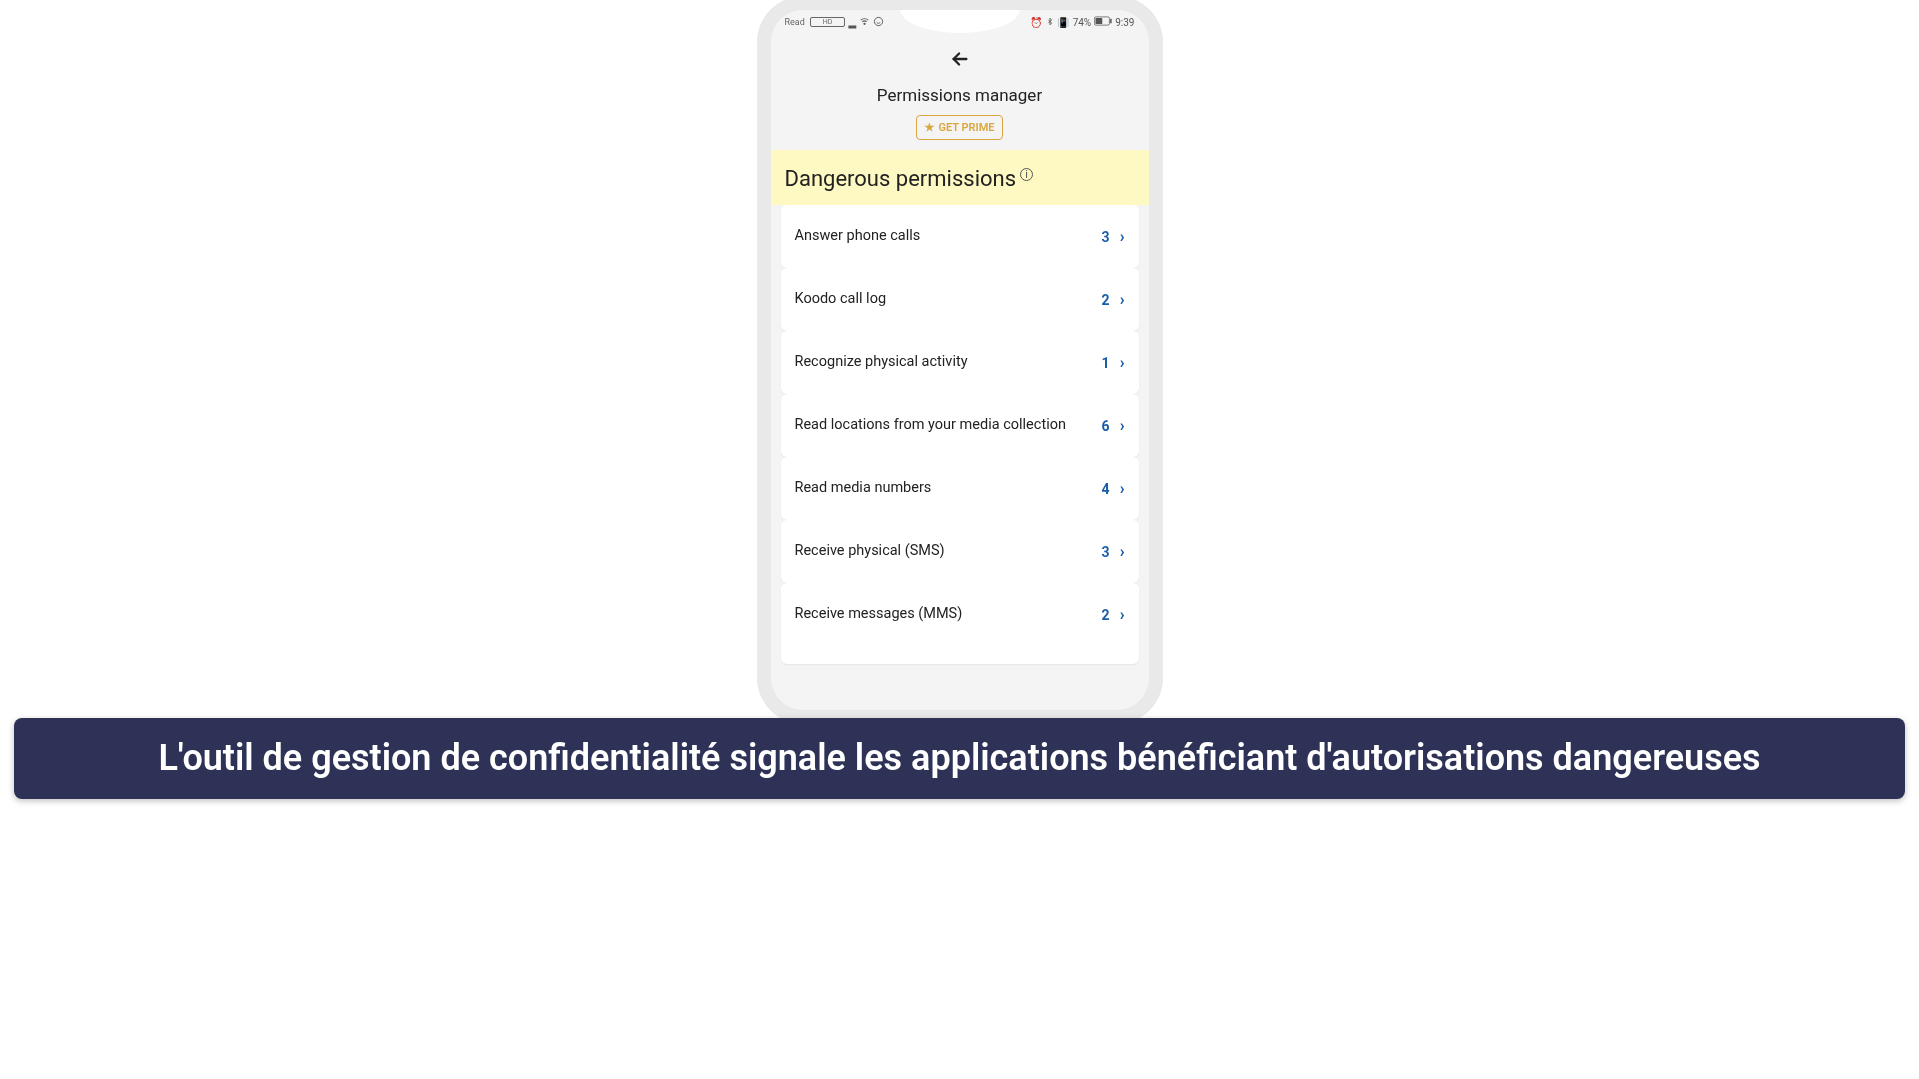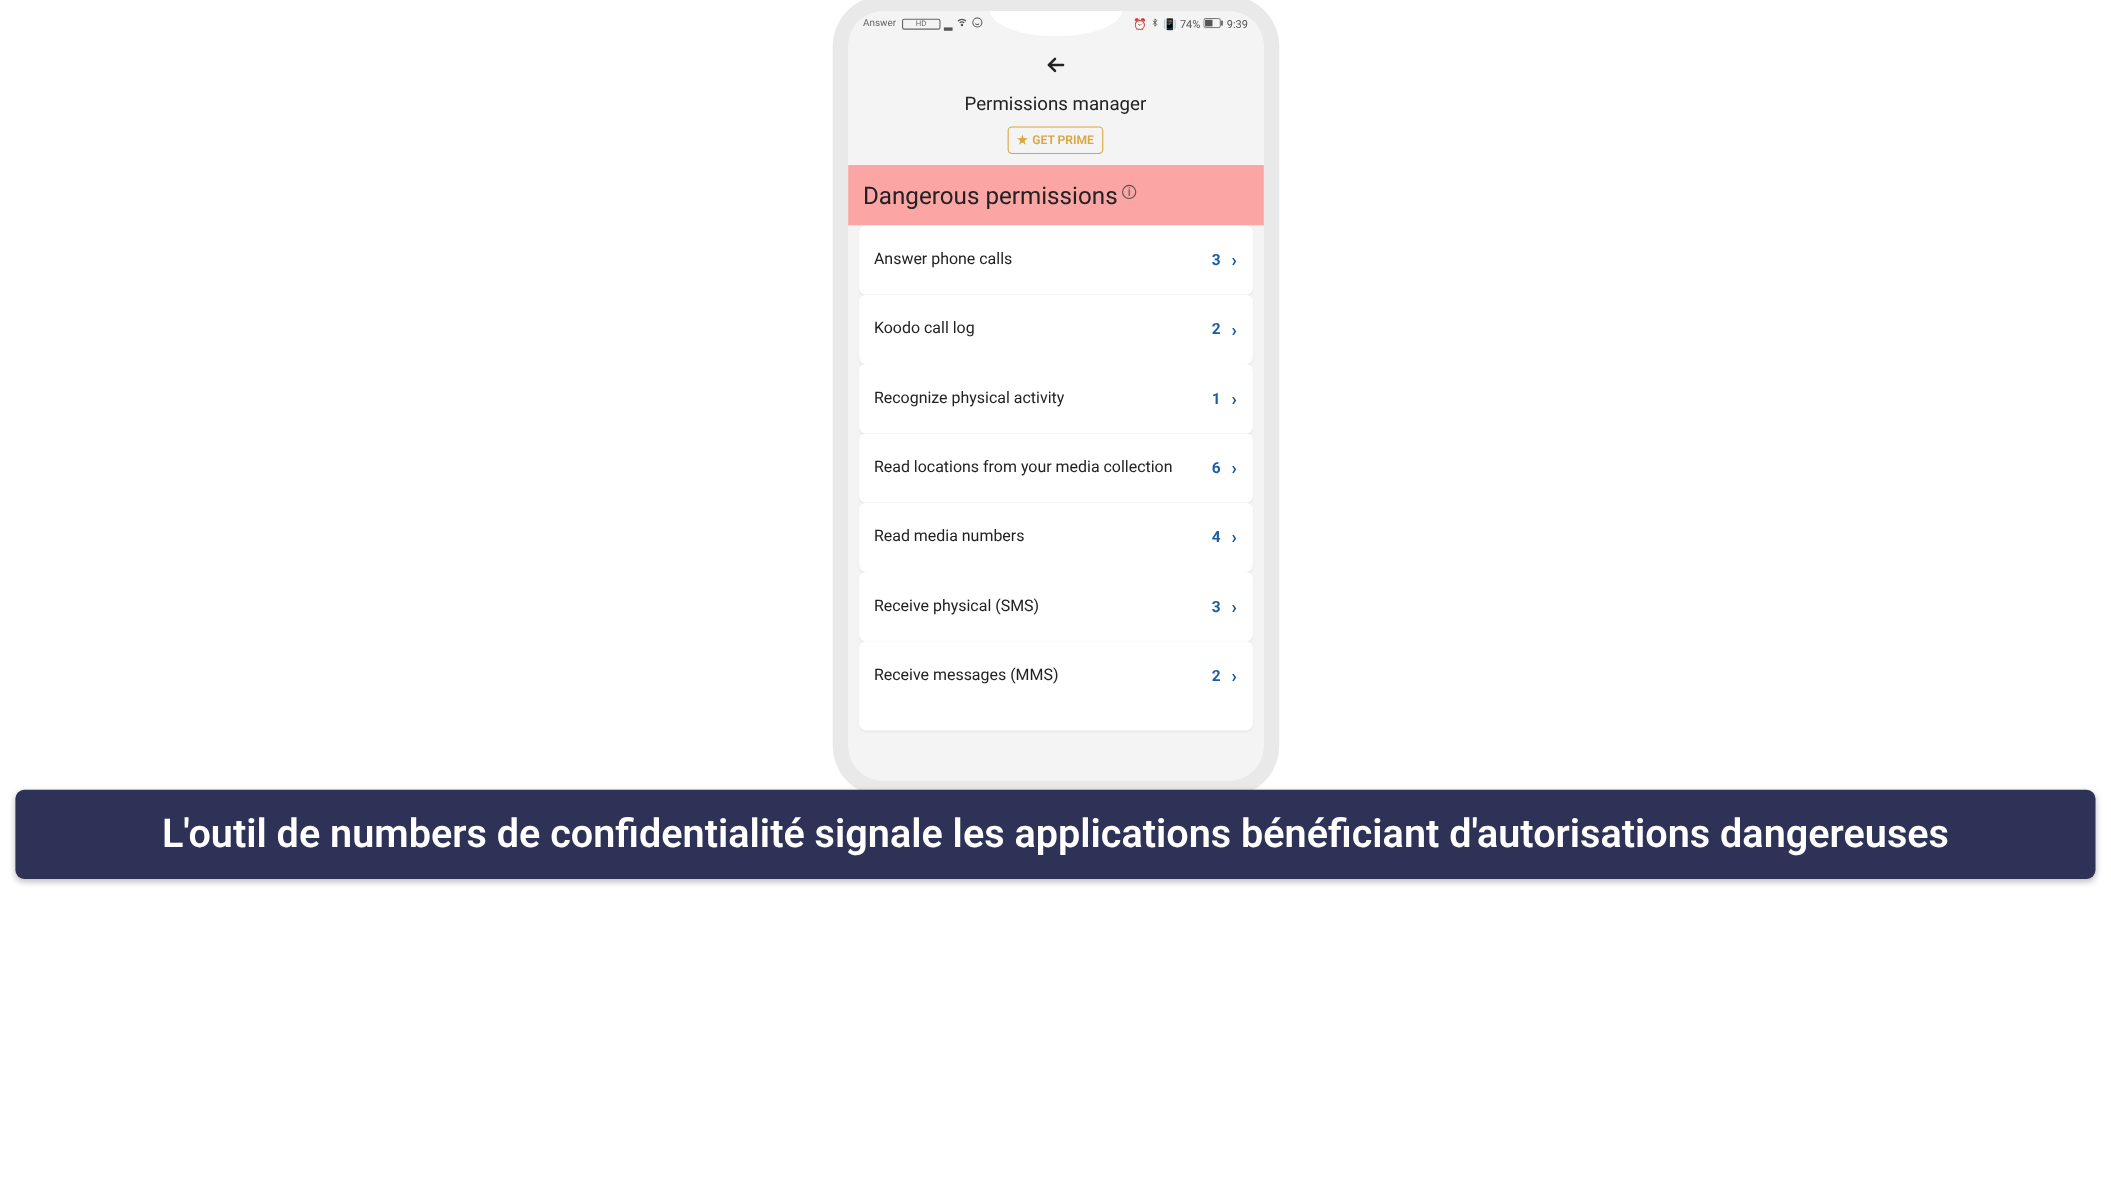--- a/index.html
+++ b/index.html
@@ -80,21 +80,21 @@
     font-size: 11px;
     font-weight: 600;
     cursor: pointer;
   }
   .star-icon { color:#d9a63f; font-size:11px; }
   .section-title-row {
     display: flex;
     align-items: flex-start;
     padding: 16px 14px 14px 14px;
     gap: 4px;
-    background: #fca5a5;
+    background: #fef9c3;
   }
   .section-title {
     font-size: 22px;
     color: #222;
   }
   .info-icon {
     font-size: 11px;
     border: 1px solid #555;
     border-radius: 50%;
     width: 13px;
@@ -156,21 +156,21 @@
   }
 </style>
 </head>
 <body>
 
 <div class="phone-frame">
   <div class="notch"></div>
 
   <div class="status-bar">
     <div class="status-left">
-      <span class="carrier">Answer</span>
+      <span class="carrier">Read</span>
       <span class="hd-badge">HD</span>
       <span class="status-icon">▂</span>
       <span class="status-icon">
         <svg width="11" height="11" viewBox="0 0 24 24" fill="none" stroke="#555" stroke-width="2.5">
             <path d="M4 9a12 12 0 0 1 16 0"></path>
             <path d="M7.5 12.5a7 7 0 0 1 9 0"></path>
             <circle cx="12" cy="17" r="1.2" fill="#555"></circle>
           </svg>
       </span>
       <span class="status-icon">
@@ -252,14 +252,14 @@
     </div>
     <div class="perm-card" style="padding-bottom:40px;">
       <span class="perm-label">Receive messages (MMS)</span>
       <span class="perm-count">2</span>
       <span class="chevron">›</span>
     </div>
   </div>
 </div>
 
 <div class="caption-banner">
-  <div class="caption-text">L'outil de numbers de confidentialité signale les applications bénéficiant d'autorisations dangereuses</div>
+  <div class="caption-text">L'outil de gestion de confidentialité signale les applications bénéficiant d'autorisations dangereuses</div>
 </div>
 
 </body></html>

